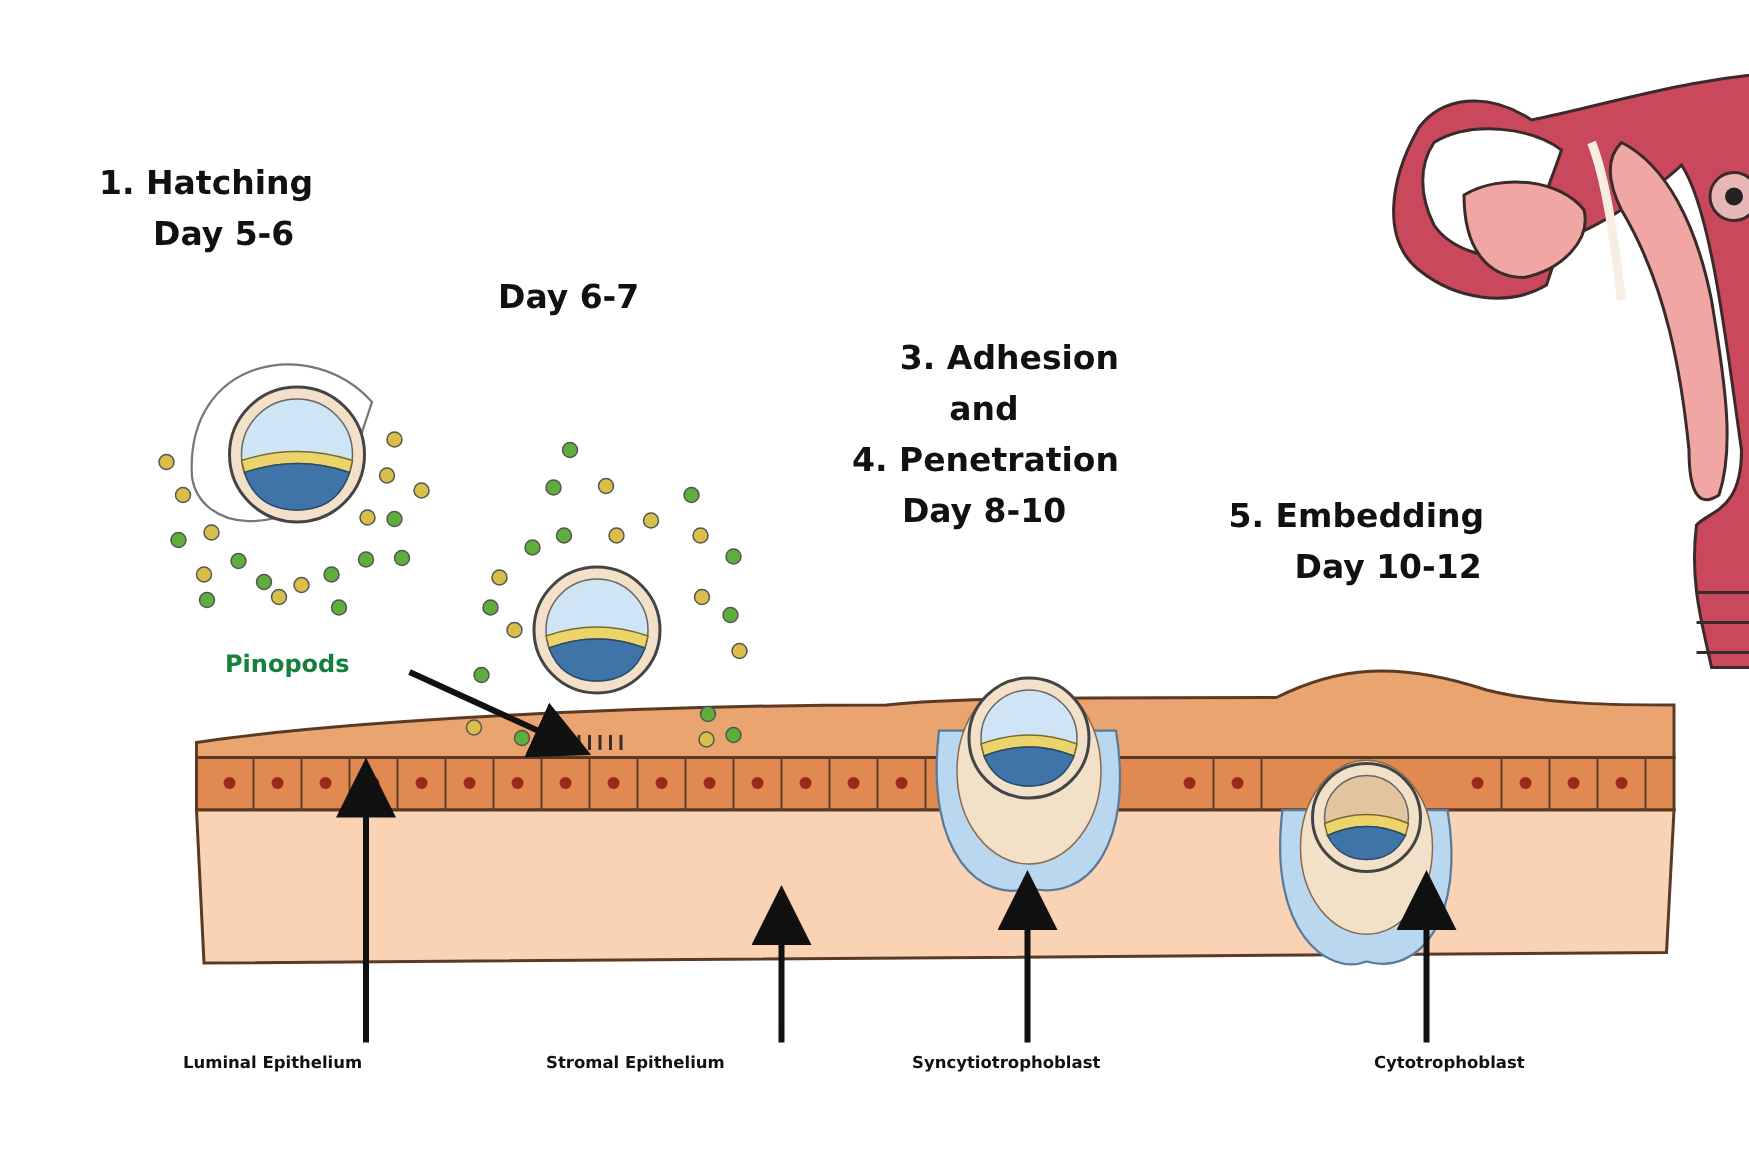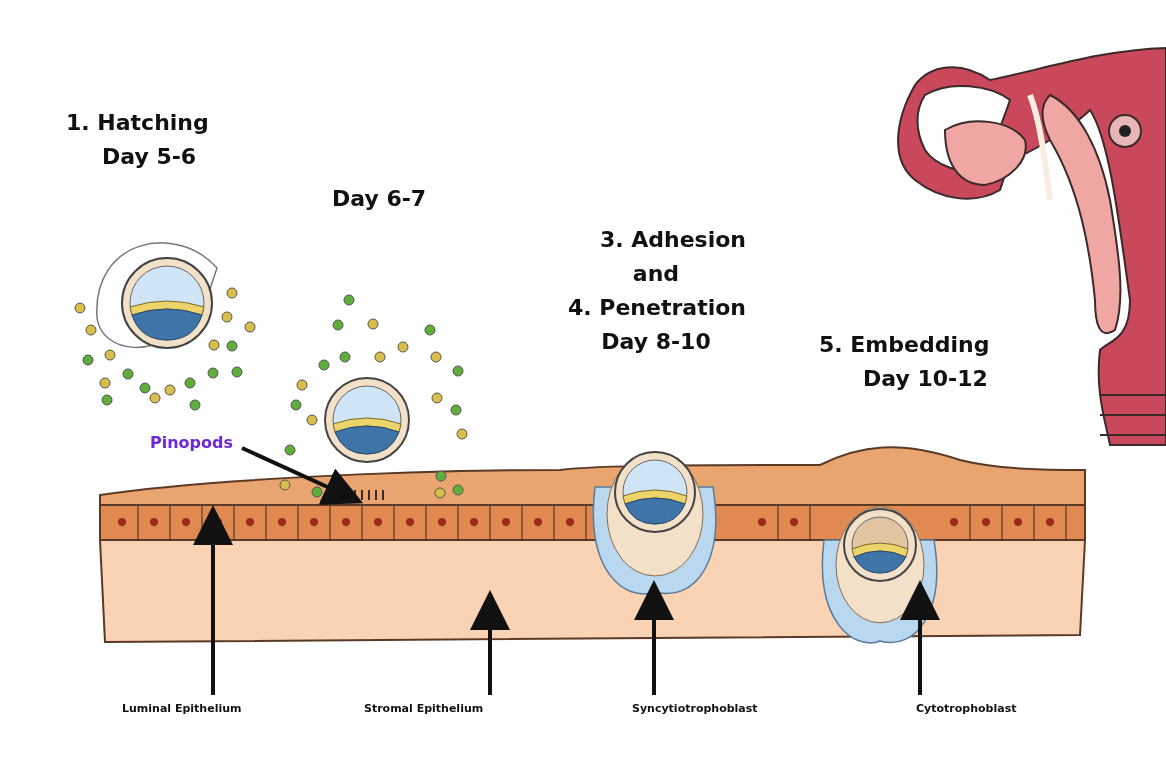--- a/index.html
+++ b/index.html
@@ -1,24 +1,24 @@
 <!DOCTYPE html>
 <html><head>
   <meta charset="utf-8">
   <style>
     html, body { margin: 0; padding: 0; background: #ffffff; }
     body { width: 1166px; height: 767px; position: relative; overflow: hidden;
            font-family: "Liberation Sans", sans-serif; }
-    #stage { position: absolute; left: 0; top: 0; width: 968px; height: 767px; }
+    #stage { position: absolute; left: 0; top: 0; width: 968px; height: 767px; padding-left: 31px; }
     .stage-title { position: absolute; font-family: "DejaVu Sans", sans-serif; font-weight: bold;
                    font-size: 22px; color: #111; text-align: center; line-height: 34px; white-space: nowrap; }
     .bottom-label { position: absolute; font-family: "DejaVu Sans", sans-serif; font-weight: bold;
                     font-size: 11px; color: #111; white-space: nowrap; }
     .small-label { position: absolute; font-family: "DejaVu Sans", sans-serif; font-weight: bold;
-                   font-size: 16px; color: #6d28d9; white-space: nowrap; }
+                   font-size: 16px; color: #15803d; white-space: nowrap; }
   </style>
 </head>
 <body>
 
 <div id="stage">
   <svg id="art" width="1166" height="767" viewBox="0 0 1166 767">
     <defs>
       <marker id="arrowhead" markerWidth="10" markerHeight="10" refX="5" refY="5" orient="auto">
         <path d="M0,0 L10,5 L0,10 z" fill="#111"></path>
       </marker>
@@ -194,15 +194,15 @@
     <div>5.  Embedding</div>
     <div style="padding-left:44px;">Day 10-12</div>
   </div>
 
   
   <div class="small-label" style="left:150px; top:433px;">Pinopods</div>
 
   
   <div class="bottom-label" style="left:122px; top:702px;">Luminal Epithelium</div>
   <div class="bottom-label" style="left:364px; top:702px;">Stromal Epithelium</div>
-  <div class="bottom-label" style="left:632px; top:702px;">Syncytiotrophoblast</div>
+  <div class="bottom-label" style="left:608px; top:702px;">Syncytiotrophoblast</div>
   <div class="bottom-label" style="left:916px; top:702px;">Cytotrophoblast</div>
 </div>
 
 </body></html>

